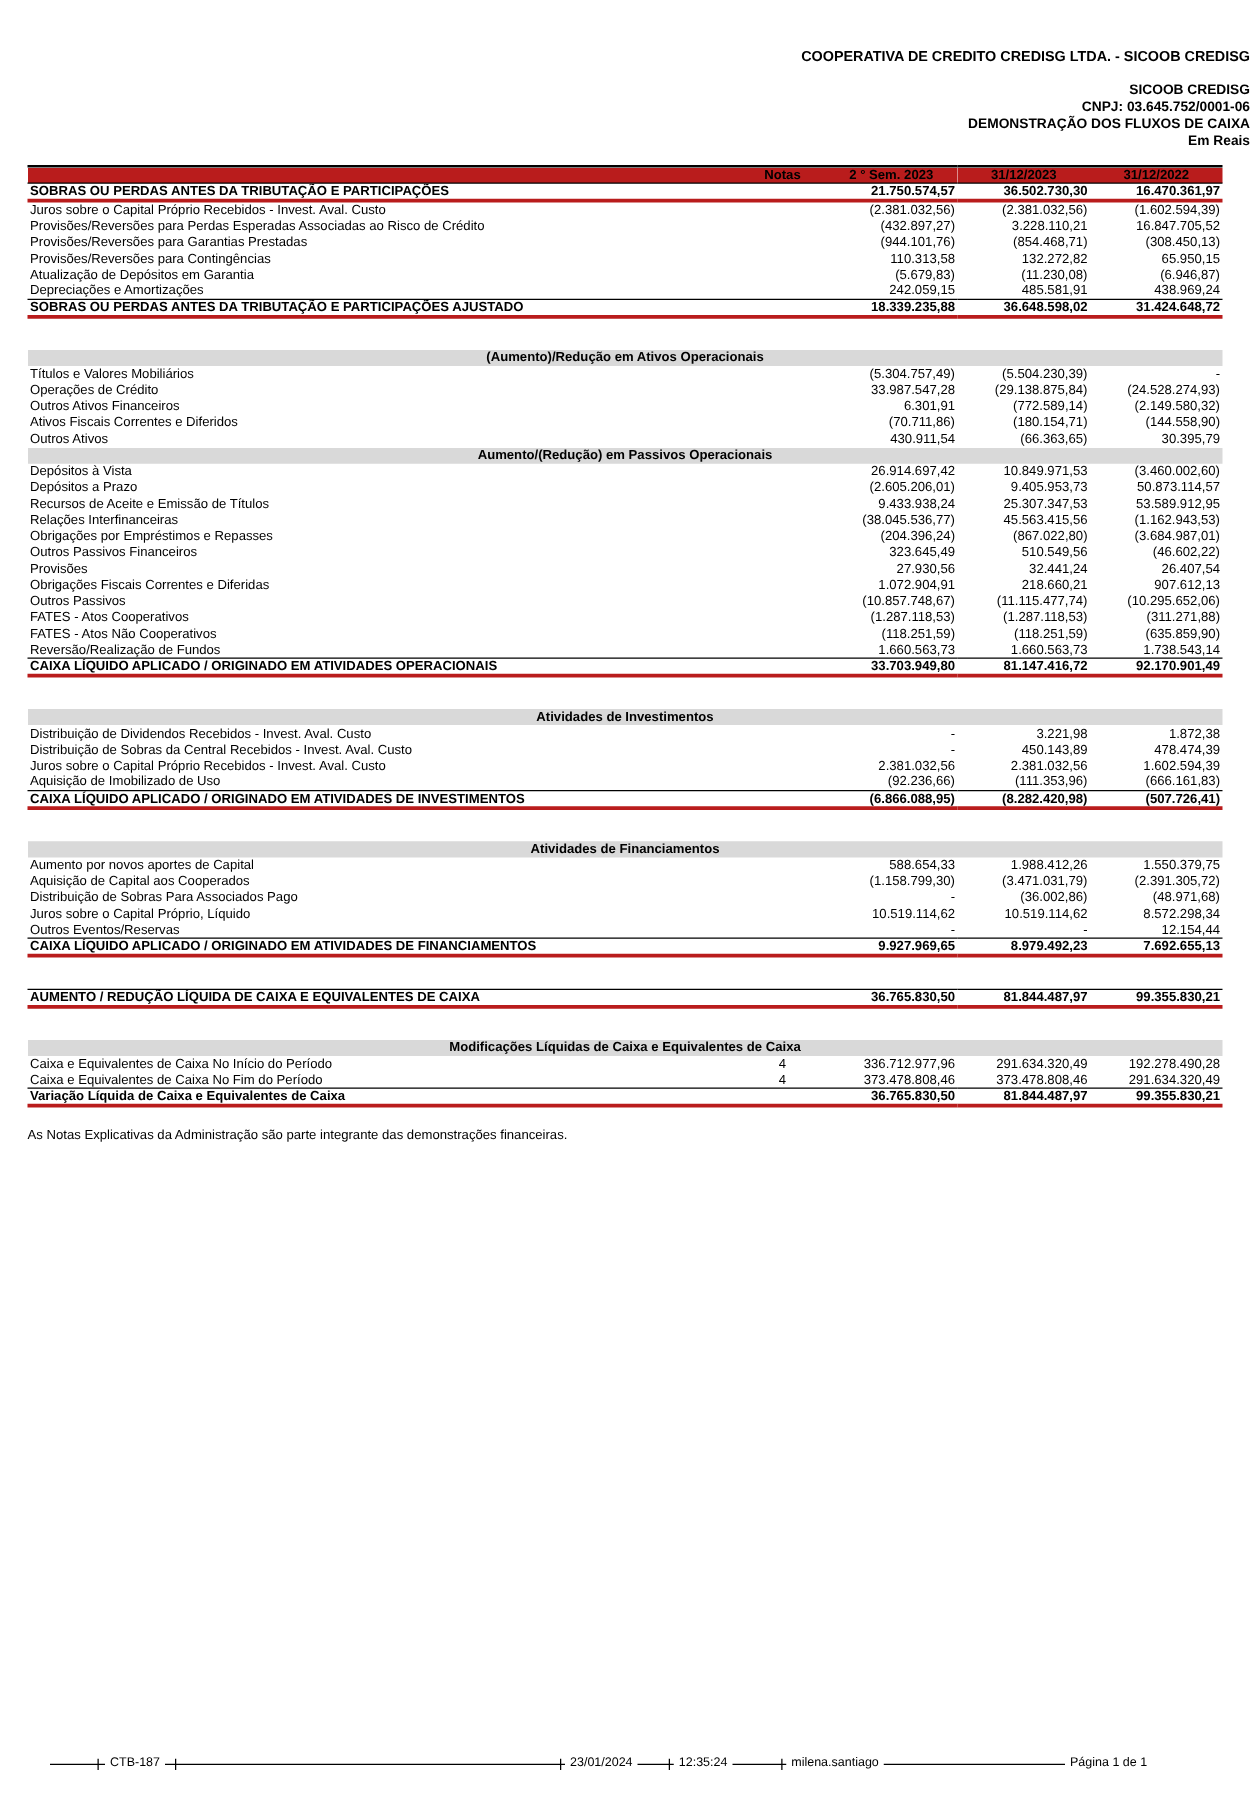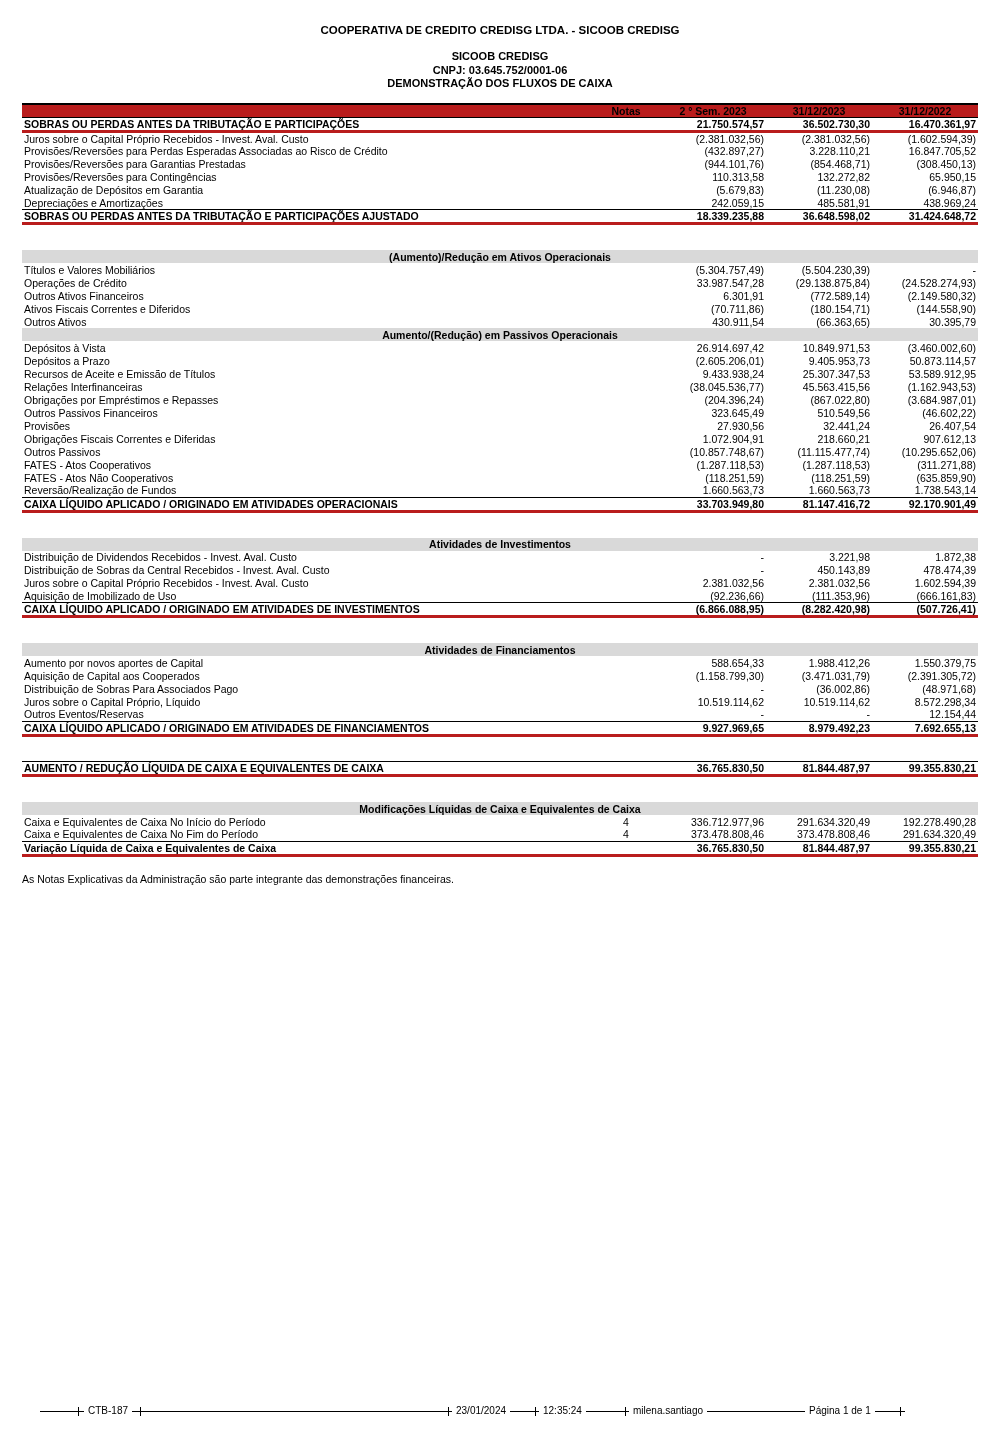--- a/index.html
+++ b/index.html
@@ -4,21 +4,21 @@
 <style>
   * { margin:0; padding:0; box-sizing:border-box; }
   html,body { background:#ffffff; }
   body {
     width:1000px; height:1444px; position:relative;
     font-family:"Liberation Sans", sans-serif; color:#000;
   }
   .page { position:absolute; inset:0; }
 
   
-  .doc-header { padding-top:24px; text-align:center; font-weight:bold; }
+  .doc-header { padding-top:40px; text-align:right; font-weight:bold; }
   .h-company { font-size:11.5px; margin-bottom:14px; }
   .h-line { font-size:11px; line-height:13.5px; }
 
   
   .fin-table {
     margin:12px 22px 0 22px; width:956px;
     border-collapse:collapse; table-layout:fixed;
   }
   .fin-table th, .fin-table td {
     font-size:10.5px; height:13px; line-height:12px;
@@ -56,20 +56,21 @@
 </head>
 <body>
 
 <div class="page">
 
   <div class="doc-header">
     <div class="h-company">COOPERATIVA DE CREDITO CREDISG LTDA. - SICOOB CREDISG</div>
     <div class="h-line">SICOOB CREDISG</div>
     <div class="h-line">CNPJ: 03.645.752/0001-06</div>
     <div class="h-line">DEMONSTRAÇÃO DOS FLUXOS DE CAIXA</div>
+    <div class="h-line">Em Reais</div>
   </div>
 
   <table class="fin-table">
     <thead>
       <tr class="head-row">
         <th class="col-label"></th>
         <th class="col-notas">Notas</th>
         <th class="col-num">2 ° Sem. 2023</th>
         <th class="col-num">31/12/2023</th>
         <th class="col-num">31/12/2022</th>
@@ -418,16 +419,16 @@
     <span class="ftick" style="left:78px"></span>
     <span class="ftick" style="left:140px"></span>
     <span class="ftick" style="left:448px"></span>
     <span class="ftick" style="left:535px"></span>
     <span class="ftick" style="left:625px"></span>
     <span class="ftick" style="left:900px"></span>
     <span class="fitem" style="left:84px">CTB-187</span>
     <span class="fitem" style="left:452px">23/01/2024</span>
     <span class="fitem" style="left:539px">12:35:24</span>
     <span class="fitem" style="left:629px">milena.santiago</span>
-    <span class="fitem" style="left:805px">Página 1 de 1</span>
+    <span class="fitem" style="left:852px">Página 1 de 1</span>
   </div>
 
 </div>
 
 </body></html>

